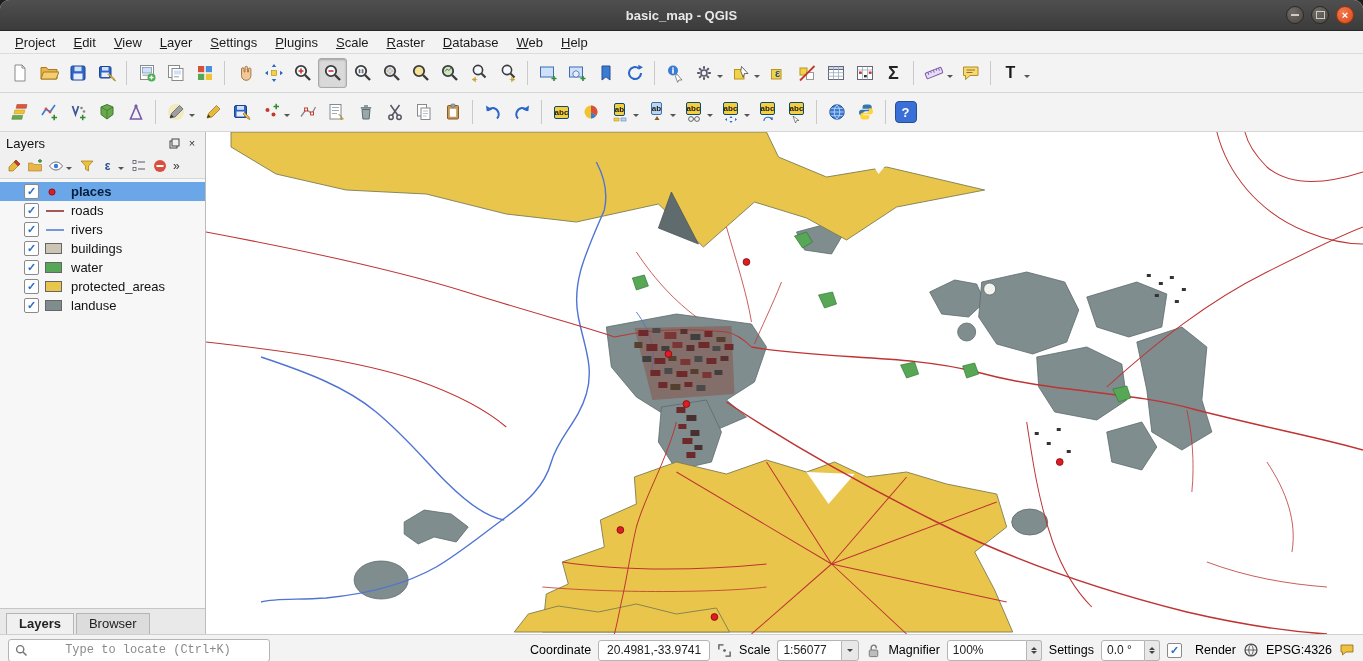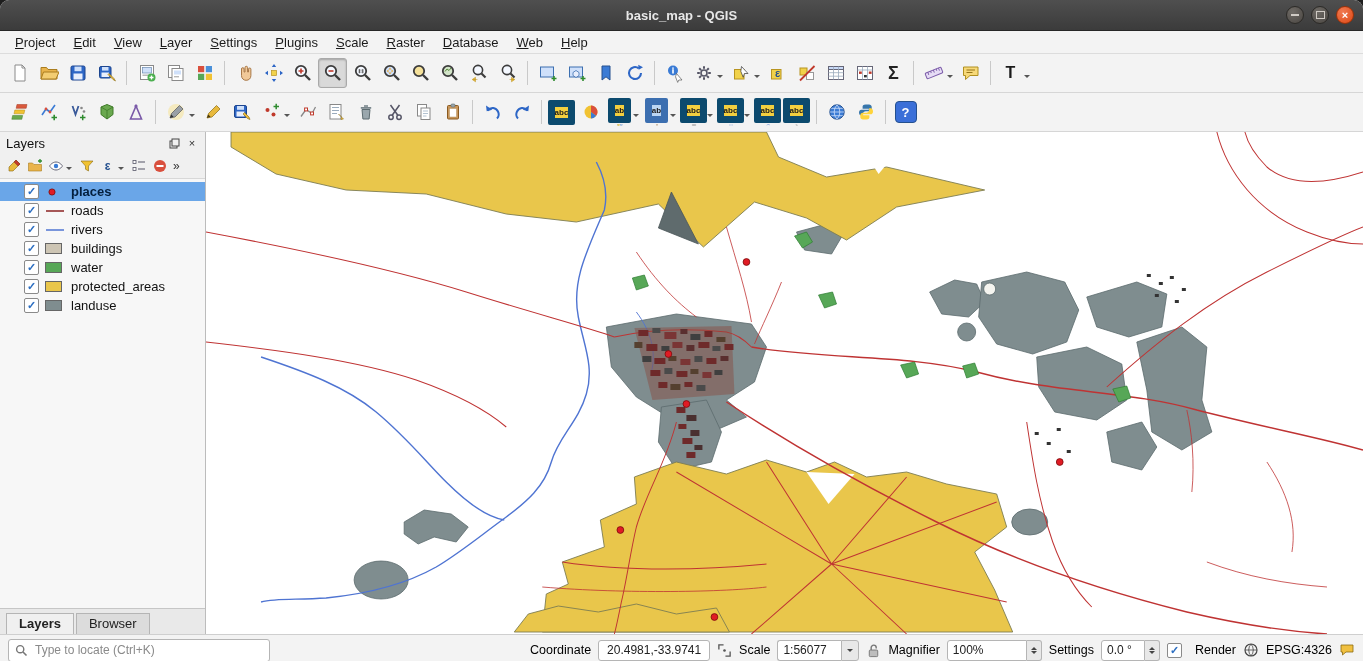--- a/index.html
+++ b/index.html
@@ -24,21 +24,21 @@
   .menu-item::first-letter{text-decoration:underline;}
 
   
   .tb{height:38px;background:#f3f3f3;display:flex;align-items:center;padding:0 5px;border-bottom:1px solid #d6d6d6;}
   .tbi{width:27px;height:28px;margin:0 1px;display:flex;align-items:center;justify-content:center;border-radius:3px;position:relative;}
   .tbi.active{background:#d9d9d9;border:1px solid #a9a9a9;box-shadow:inset 0 1px 2px rgba(0,0,0,.25);}
   .tbi svg{display:block;}
   .sep{width:1px;height:24px;background:#c9c9c9;margin:0 5px;}
   .dda{width:0;height:0;border:3.5px solid transparent;border-top-color:#555;margin:10px 3px 0 -1px;}
   .glyph-icon{font-size:16px;font-weight:bold;color:#222;line-height:1;}
-  .abc{font-size:8px;font-weight:bold;background:#f3cf3f;border:7px solid #0c4a6e;color:#1a1a1a;
+  .abc{font-size:8px;font-weight:bold;background:#f3cf3f;border:1px solid #0c4a6e;color:#1a1a1a;
        padding:0 0;border-radius:2px;line-height:11px;}
   .abc.blue{background:#bcd6f2;border-color:#3c6fb0;}
   .lbl{flex-direction:column;gap:1px;}
   .ov{margin-top:0px;}
   .helpbox{width:20px;height:20px;background:#3a6fd8;border:1px solid #24508f;border-radius:4px;color:#fff;
            font-weight:bold;font-size:13px;display:flex;align-items:center;justify-content:center;}
 
   
   .main{height:502px;display:flex;}
   .panel{width:206px;background:#f0f0f0;border-right:1px solid #bcbcbc;display:flex;flex-direction:column;box-sizing:border-box;}
@@ -64,21 +64,21 @@
   .ptab.active{background:#f0f0f0;font-weight:bold;}
 
   .canvas{flex:1;position:relative;background:#fff;overflow:hidden;}
   .canvas svg.map{position:absolute;inset:0;width:100%;height:100%;}
 
   
   .statusbar{height:31px;background:#f3f3f3;border-top:1px solid #cfcfcf;display:flex;align-items:center;
              padding:0 8px;gap:7px;box-sizing:border-box;}
   .locate{display:flex;align-items:center;gap:5px;width:248px;height:21px;background:#fff;border:1px solid #b5b5b5;
           border-radius:3px;padding:0 6px;}
-  .locate input{border:none;outline:none;flex:1;font-size:12px;color:#4d7c0f;background:transparent;font-family:Liberation Sans, sans-serif;}
+  .locate input{border:none;outline:none;flex:1;font-size:12px;color:#4d7c0f;background:transparent;font-family:Liberation Mono, monospace;text-align:center;}
   .locate input::placeholder{color:#8a8a8a;}
   .sblabel{font-size:12.5px;color:#000000;}
   .sbbox{height:21px;background:#fff;border:1px solid #b5b5b5;border-radius:3px;display:flex;align-items:center;
          justify-content:center;font-size:12px;color:#222;box-sizing:border-box;}
   .coordval{width:112px;text-align:center;height:21px;background:#fff;border:1px solid #b5b5b5;border-radius:3px;
             font-size:12px;color:#222;font-family:"Liberation Sans",sans-serif;box-sizing:border-box;}
   .combo{display:flex;align-items:stretch;}
   .combo .val{width:64px;padding-left:5px;justify-content:flex-start;border-right:none;border-radius:3px 0 0 3px;}
   .combo .btn{width:16px;border:1px solid #b5b5b5;border-radius:0 3px 3px 0;background:#e8e8e8;display:flex;
               align-items:center;justify-content:center;}

